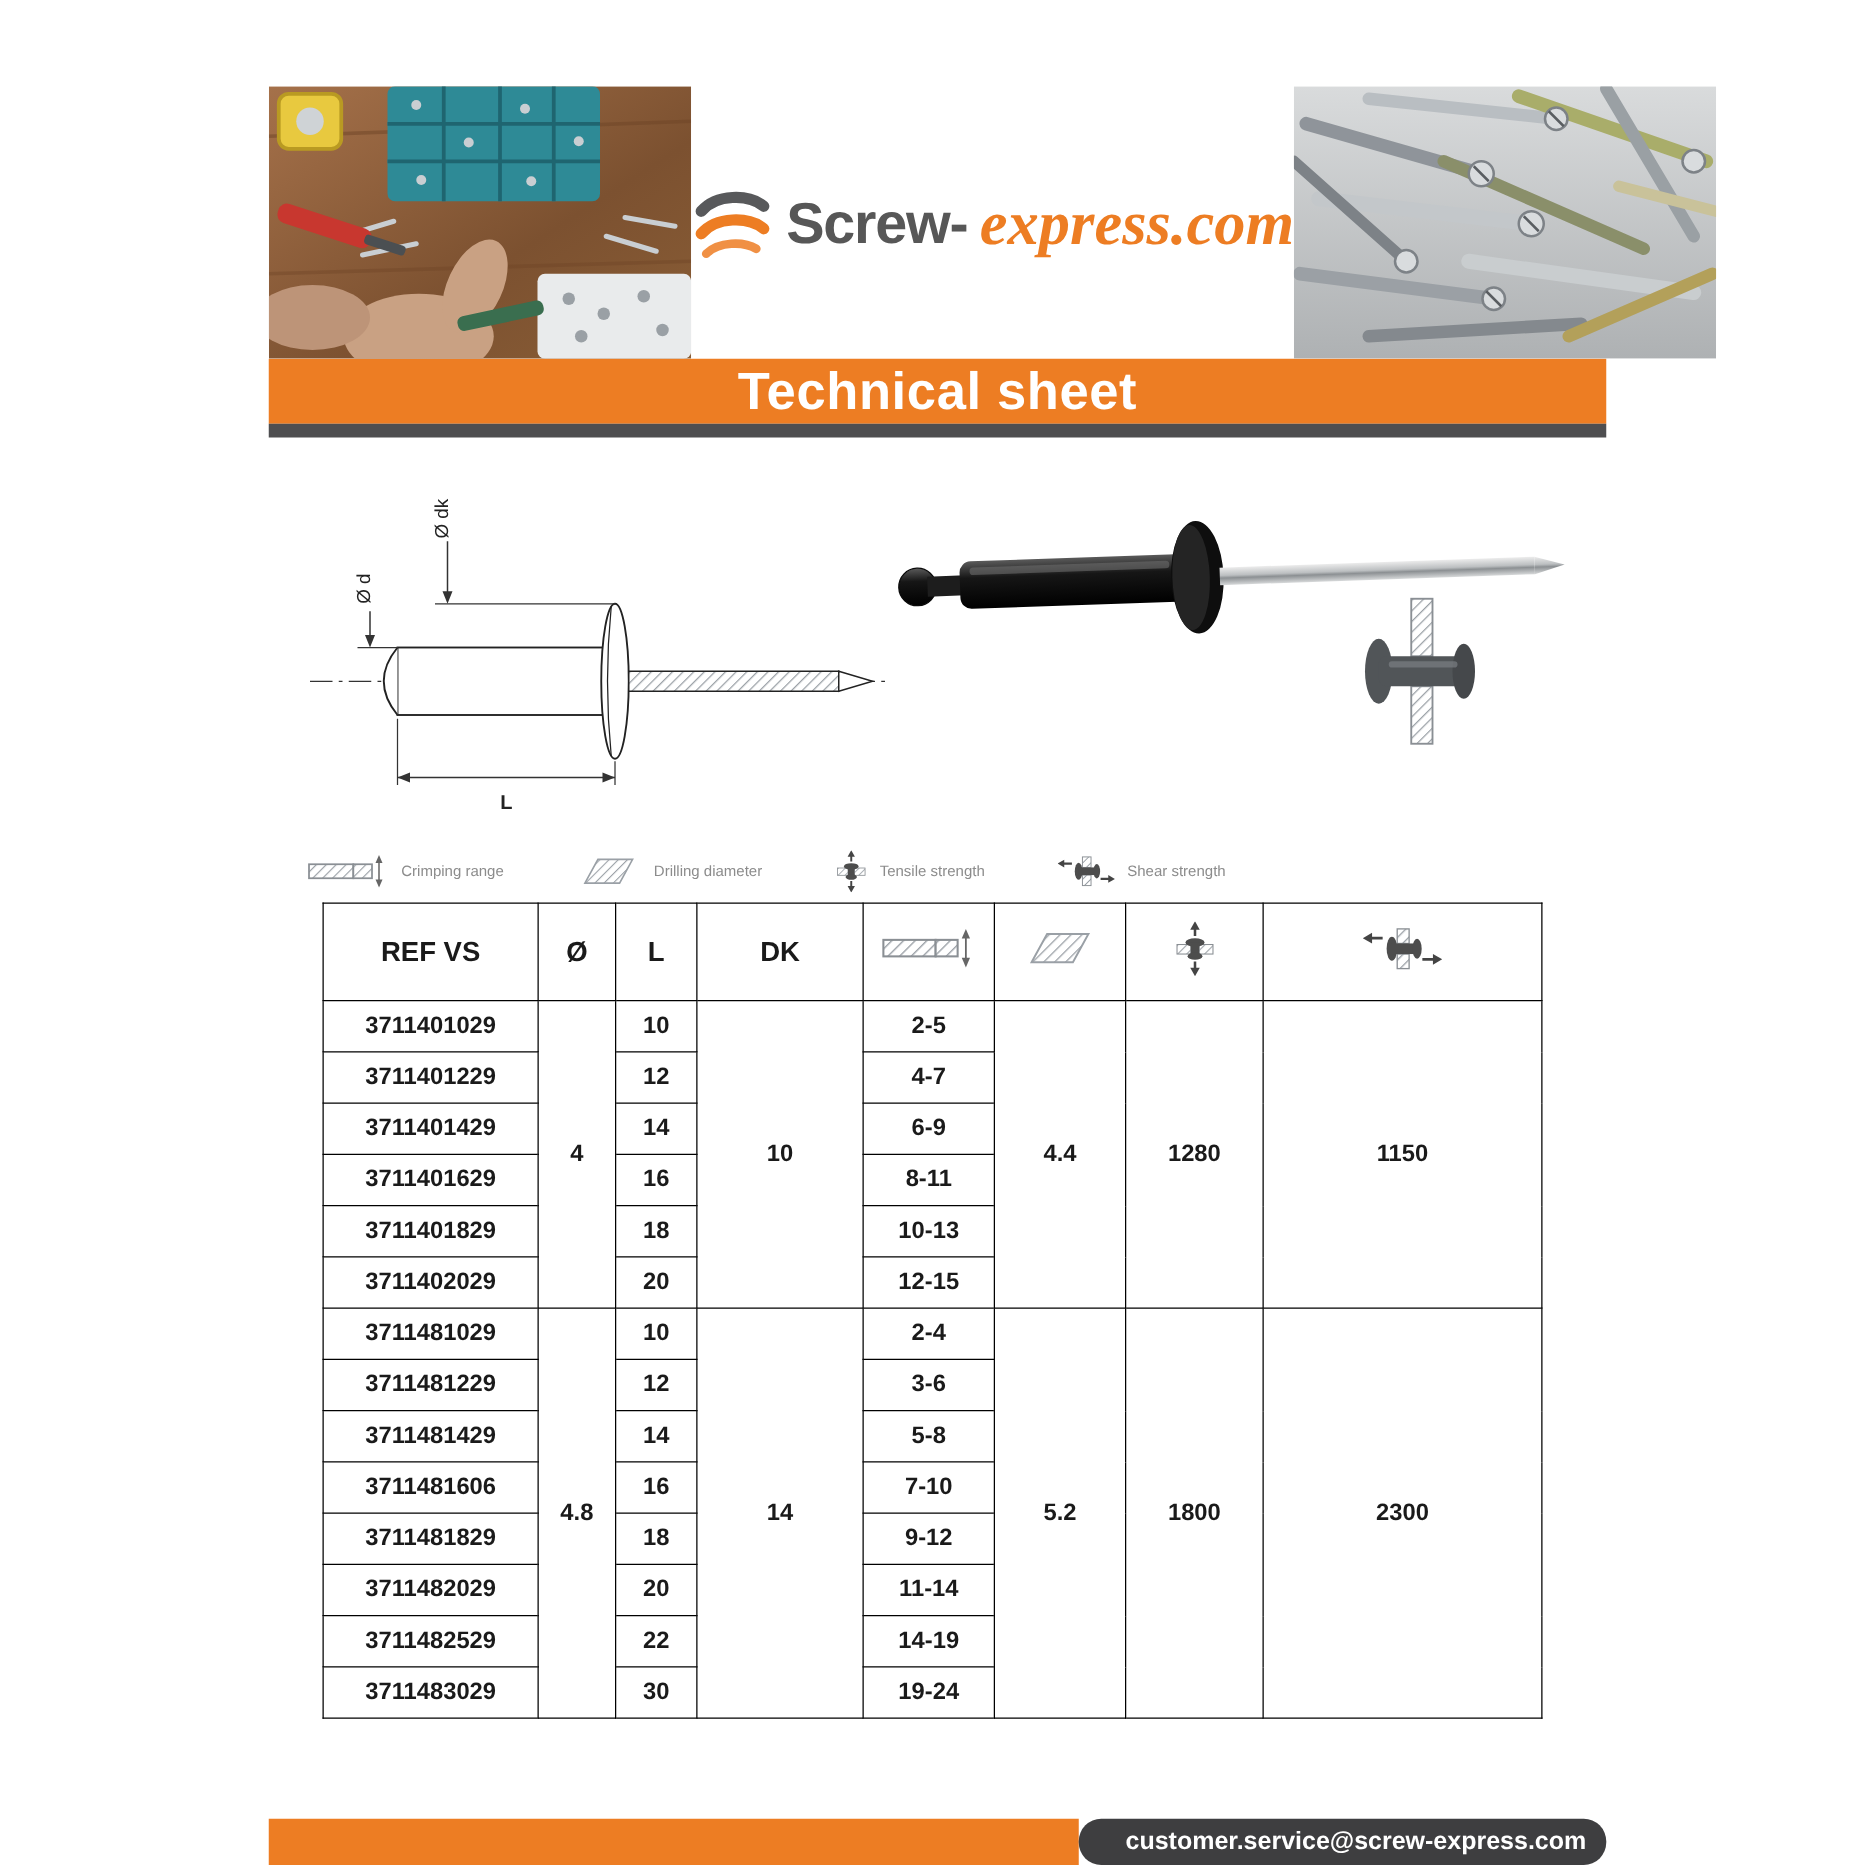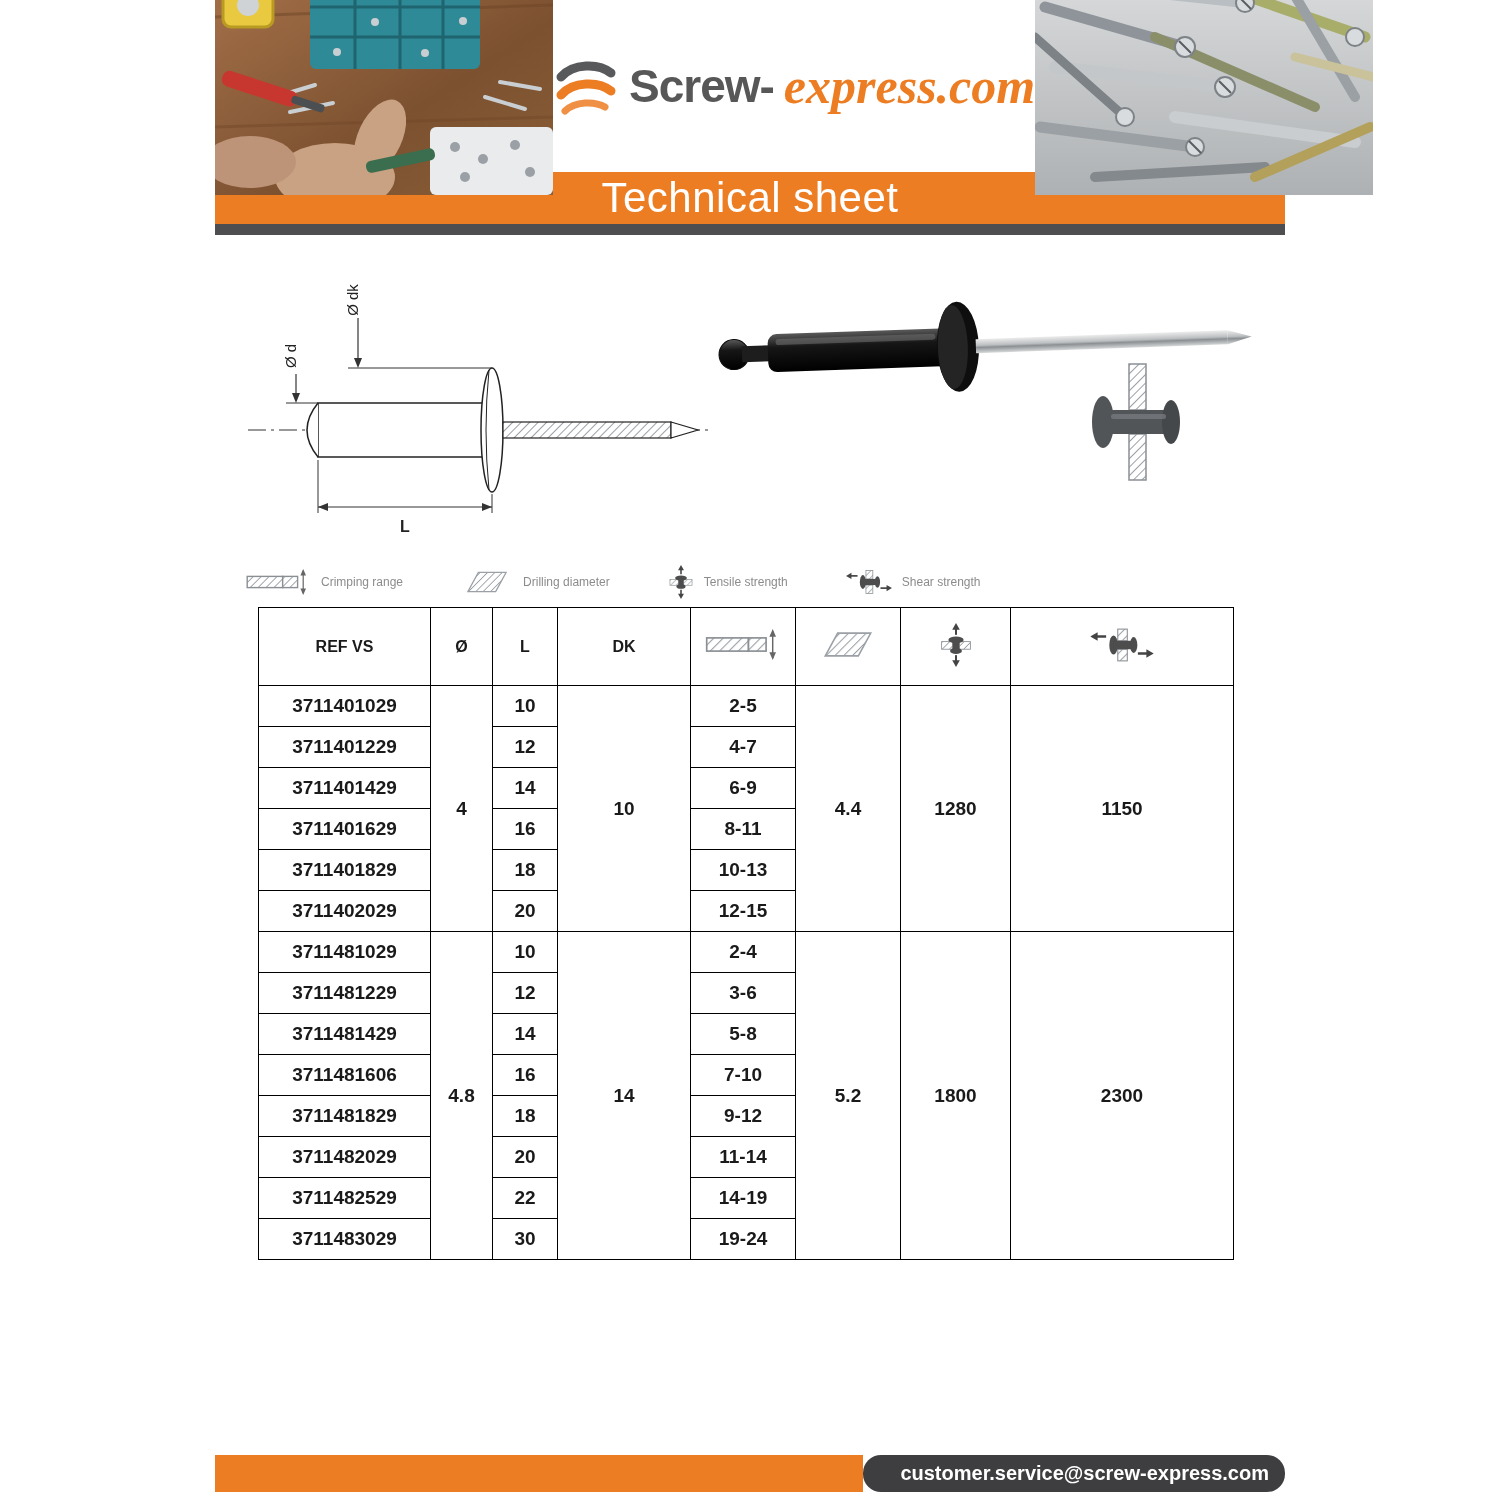--- a/index.html
+++ b/index.html
@@ -2,46 +2,46 @@
 <html><head>
 <meta charset="utf-8">
 <style>
   * { margin:0; padding:0; box-sizing:border-box; }
   html,body { background:#ffffff; }
   body { font-family:"Liberation Sans", sans-serif; color:#1a1a1a; }
   .page { position:relative; width:1500px; height:1500px; background:#fff; overflow:hidden; }
   .content { position:absolute; left:215px; top:0; width:1070px; }
 
   
-  .header { display:flex; height:172px; align-items:center; }
+  .header { display:flex; height:287px; align-items:flex-end; }
   .photo { width:338px; height:218px; overflow:hidden; flex:0 0 auto; }
   .logo-wrap { flex:1; display:flex; align-items:center; justify-content:center; height:218px; gap:10px; }
   .brand-dark { font-size:46px; font-weight:bold; color:#575757; letter-spacing:-1px; }
   .brand-accent { font-size:50px; font-style:italic; font-family:"Liberation Serif", serif; color:#ED7D23; font-weight:bold; }
 
   
   .banner { height:52px; background:#ED7D23; display:flex; align-items:center; justify-content:center; }
-  .banner h1 { color:#fff; font-size:42px; font-weight:normal; letter-spacing:0.5px; }
+  .banner h1 { color:#fff; font-size:42px; font-weight:bold; letter-spacing:0.5px; }
   .banner-strip { height:11px; background:#4E4E50; }
 
   
   .figures { position:relative; height:330px; }
   .tech-drawing { position:absolute; left:25px; top:35px; }
   .rivet-photo { position:absolute; left:495px; top:45px; }
   .clinch { position:absolute; left:868px; top:125px; }
 
   
   .legend { display:flex; align-items:center; gap:58px; padding-left:30px; height:34px; }
   .legend-item { display:flex; align-items:center; gap:10px; }
   .legend-item .lbl { font-size:12px; color:#8c8c8c; }
 
   
   table.spec { border-collapse:collapse; margin:8px 0 0 43px; width:975px; table-layout:fixed; }
   table.spec th, table.spec td { border:1px solid #000; text-align:center; vertical-align:middle; }
-  table.spec th { height:78px; font-size:16px; font-weight:bold; }
+  table.spec th { height:78px; font-size:22px; font-weight:bold; }
   table.spec td { height:41px; font-size:19px; font-weight:bold; }
   td.ref { font-size:17px; }
 
   
   .footer { position:absolute; left:215px; top:1455px; width:1070px; height:37px; display:flex; }
   .footer .orange { width:648px; background:#ED7D23; }
   .footer .dark { flex:1; background:#3E3E40; display:flex; align-items:center; justify-content:flex-end; padding-right:16px;border-radius:18px; }
   .footer .dark span { color:#fff; font-size:20px; font-weight:bold; }
 </style>
 </head>

